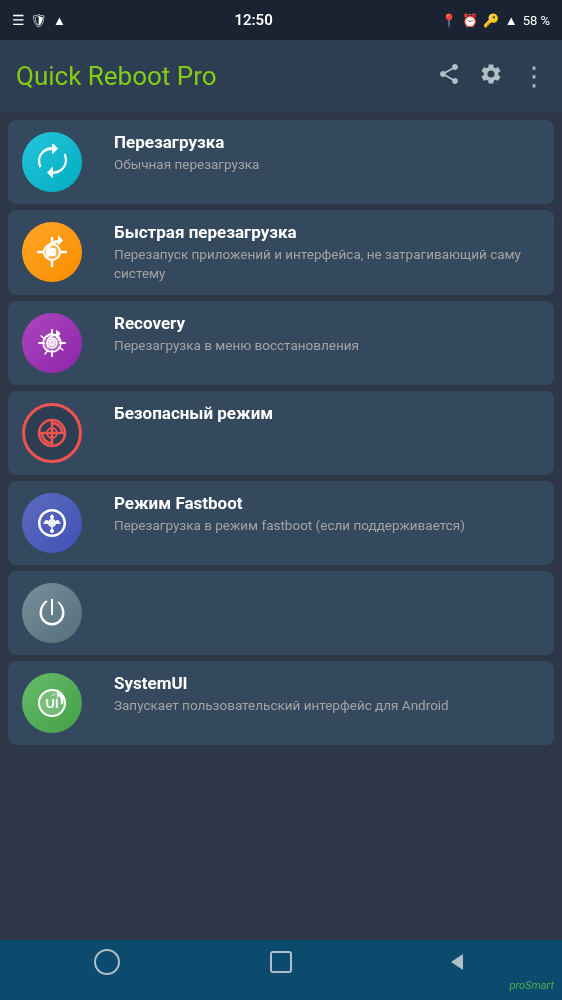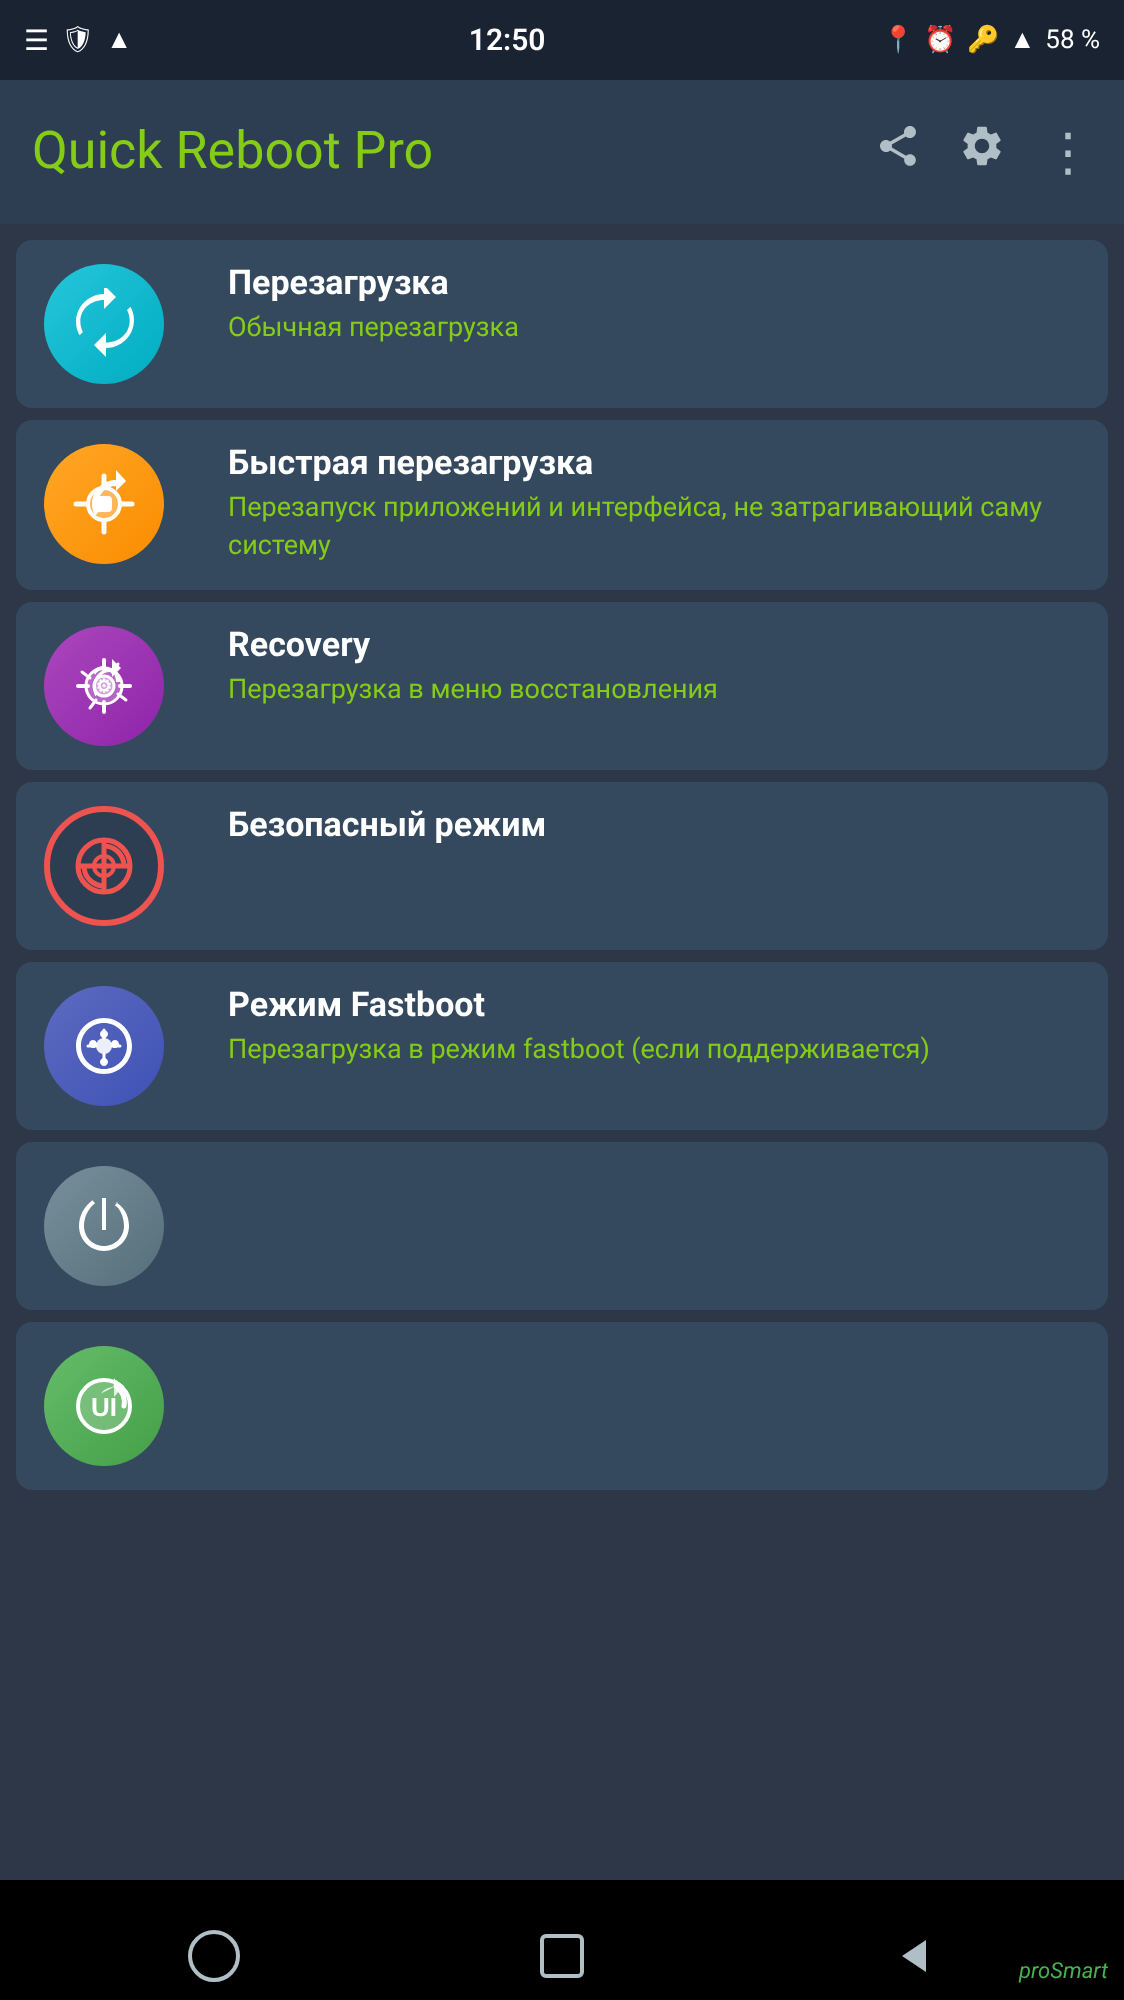--- a/index.html
+++ b/index.html
@@ -102,21 +102,21 @@
       flex: 1;
     }
     .item-title {
       font-size: 17px;
       font-weight: 700;
       color: #ffffff;
       margin-bottom: 3px;
     }
     .item-desc {
       font-size: 13.5px;
-      color: #84cc16;
+      color: #a3a3a3;
       line-height: 1.4;
     }
 
     
     .icon-reboot {
       background: linear-gradient(135deg, #26c6da, #00acc1);
     }
     .icon-fast {
       background: linear-gradient(135deg, #ffa726, #fb8c00);
     }
@@ -143,23 +143,23 @@
       height: 36px;
     }
 
     
     .bottom-nav {
       position: absolute;
       bottom: 0;
       left: 0;
       right: 0;
       height: 60px;
-      background: #000000;
-      display: flex;
-      align-items: flex-end;
+      background: #0c4a6e;
+      display: flex;
+      align-items: flex-start;
       justify-content: space-around;
       padding: 0 20px;
     }
     .nav-btn {
       width: 44px;
       height: 44px;
       display: flex;
       align-items: center;
       justify-content: center;
       cursor: pointer;
@@ -301,20 +301,24 @@
   <div class="menu-item">
     <div class="item-icon icon-systemui">
       <svg class="icon-svg" viewBox="0 0 36 36" fill="white">
         <circle cx="18" cy="18" r="13" fill="rgba(255,255,255,0.2)" stroke="white" stroke-width="2"></circle>
         <text x="18" y="23" text-anchor="middle" font-size="13" fill="white" font-weight="bold" font-family="Arial">UI</text>
         <path d="M23 8.5v5l4-4.5L23 4v4.5c-2.5 0 -5 1.2 -6.5 3.2" stroke="white" stroke-width="0" fill="rgba(255,255,255,0.8)"></path>
         <path d="M24 8 A10 10 0 0 1 28 18" fill="none" stroke="white" stroke-width="2.5" stroke-linecap="round"></path>
         <polygon points="24,5 28,8 24,11" fill="white"></polygon>
       </svg>
     </div>
+    <div class="item-text">
+      <div class="item-title">SystemUI</div>
+      <div class="item-desc">Запускает пользовательский интерфейс для Android</div>
+    </div>
   </div>
 
 </div>
 
 <div class="bottom-nav">
   <div class="nav-btn">
     <svg width="28" height="28" viewBox="0 0 28 28">
       <circle cx="14" cy="14" r="12" fill="none" stroke="#b0bec5" stroke-width="2"></circle>
     </svg>
   </div>

